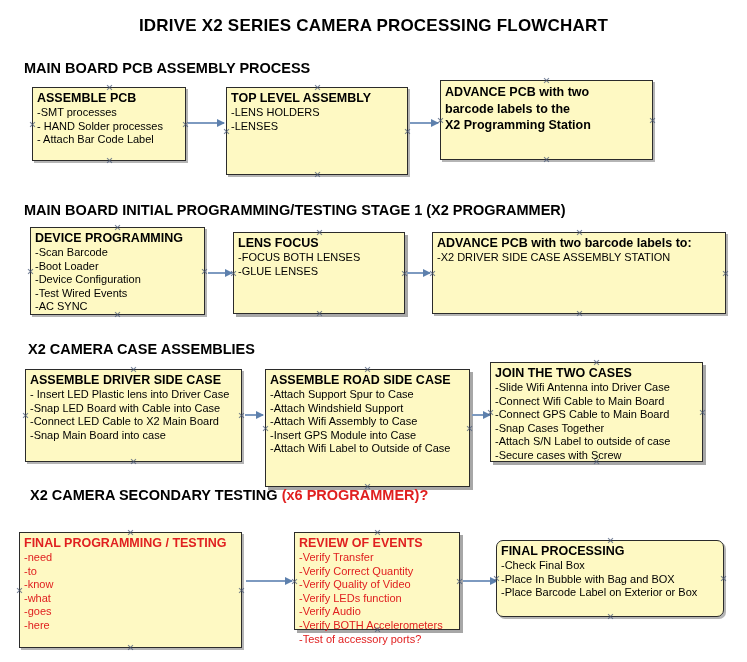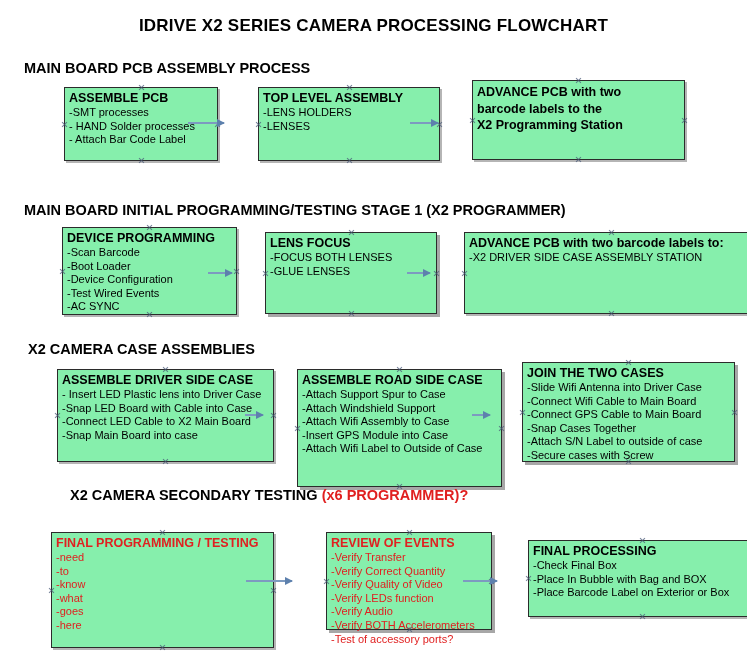--- a/index.html
+++ b/index.html
@@ -16,23 +16,23 @@
     font-size:17px;font-weight:bold;letter-spacing:.2px;
   }
   .section-title{
     position:absolute;font-size:14.5px;font-weight:bold;white-space:nowrap;
   }
   .red{color:#e02020;}
 
   
   .node{
     position:absolute;box-sizing:border-box;
-    background:#86efac;border:1px solid #2b2b2b;
+    background:#fef9c3;border:1px solid #2b2b2b;
     box-shadow:2px 2px 0 0 rgba(120,120,120,.55);
-    padding:3px 6px 2px 4px;overflow:visible;margin-left:32px;
+    padding:3px 6px 2px 4px;overflow:visible;
   }
   .node .hd{
     font-size:12.5px;font-weight:bold;line-height:14px;
     white-space:nowrap;margin-bottom:1px;
   }
   .node .ln{
     font-size:11px;line-height:13.6px;white-space:nowrap;
   }
   .node.allbold .hd,.node.allbold .ln{font-weight:bold;font-size:12.5px;line-height:16px;}
   .node.redtext .hd,.node.redtext .ln{color:#e02020;}
@@ -73,21 +73,21 @@
     <div class="ln">- HAND Solder processes</div>
     <div class="ln">- Attach Bar Code Label</div>
     <span class="cp n"></span>
     <span class="cp s"></span>
     <span class="cp w"></span>
     <span class="cp e"></span>
   </div>
 
   <div class="arrow" style="left:188px;top:122px;width:36px;"></div>
 
-  <div class="node" style="left:226px;top:87px;width:182px;height:74px;">
+  <div class="node" style="left:226px;top:87px;width:182px;height:88px;">
     <div class="hd">TOP LEVEL ASSEMBLY</div>
     <div class="ln">-LENS HOLDERS</div>
     <div class="ln">-LENSES</div>
     <span class="cp n"></span>
     <span class="cp s"></span>
     <span class="cp w"></span>
     <span class="cp e"></span>
   </div>
 
   <div class="arrow" style="left:410px;top:122px;width:28px;"></div>
@@ -178,21 +178,21 @@
     <div class="ln">-Connect GPS Cable to Main Board</div>
     <div class="ln">-Snap Cases Together</div>
     <div class="ln">-Attach S/N Label to outside of case</div>
     <div class="ln">-Secure cases with Screw</div>
     <span class="cp n"></span>
     <span class="cp s"></span>
     <span class="cp w"></span>
     <span class="cp e"></span>
   </div>
 
-  <div class="section-title" style="left:30px;top:487px;margin-left:40px;">
+  <div class="section-title" style="left:30px;top:487px;">
     <span>X2 CAMERA SECONDARY TESTING </span><span class="red">(x6 PROGRAMMER)?</span>
   </div>
 
   <div class="node redtext" style="left:19px;top:532px;width:223px;height:116px;">
     <div class="hd">FINAL PROGRAMMING / TESTING</div>
     <div class="ln">-need</div>
     <div class="ln">-to</div>
     <div class="ln">-know</div>
     <div class="ln">-what</div>
     <div class="ln">-goes</div>
@@ -215,21 +215,21 @@
     <div class="ln">-Verify BOTH Accelerometers</div>
     <div class="ln">-Test of accessory ports?</div>
     <span class="cp n"></span>
     <span class="cp s"></span>
     <span class="cp w"></span>
     <span class="cp e"></span>
   </div>
 
   <div class="arrow" style="left:463px;top:580px;width:34px;"></div>
 
-  <div class="node" style="left:496px;top:540px;width:228px;height:77px;">
+  <div class="node" style="left:496px;top:540px;width:228px;height:77px;border-radius:7px;">
     <div class="hd">FINAL PROCESSING</div>
     <div class="ln"> -Check Final Box</div>
     <div class="ln">-Place In Bubble with Bag and BOX</div>
     <div class="ln">-Place Barcode Label on Exterior or Box</div>
     <span class="cp n"></span>
     <span class="cp s"></span>
     <span class="cp w"></span>
     <span class="cp e"></span>
   </div>
 

